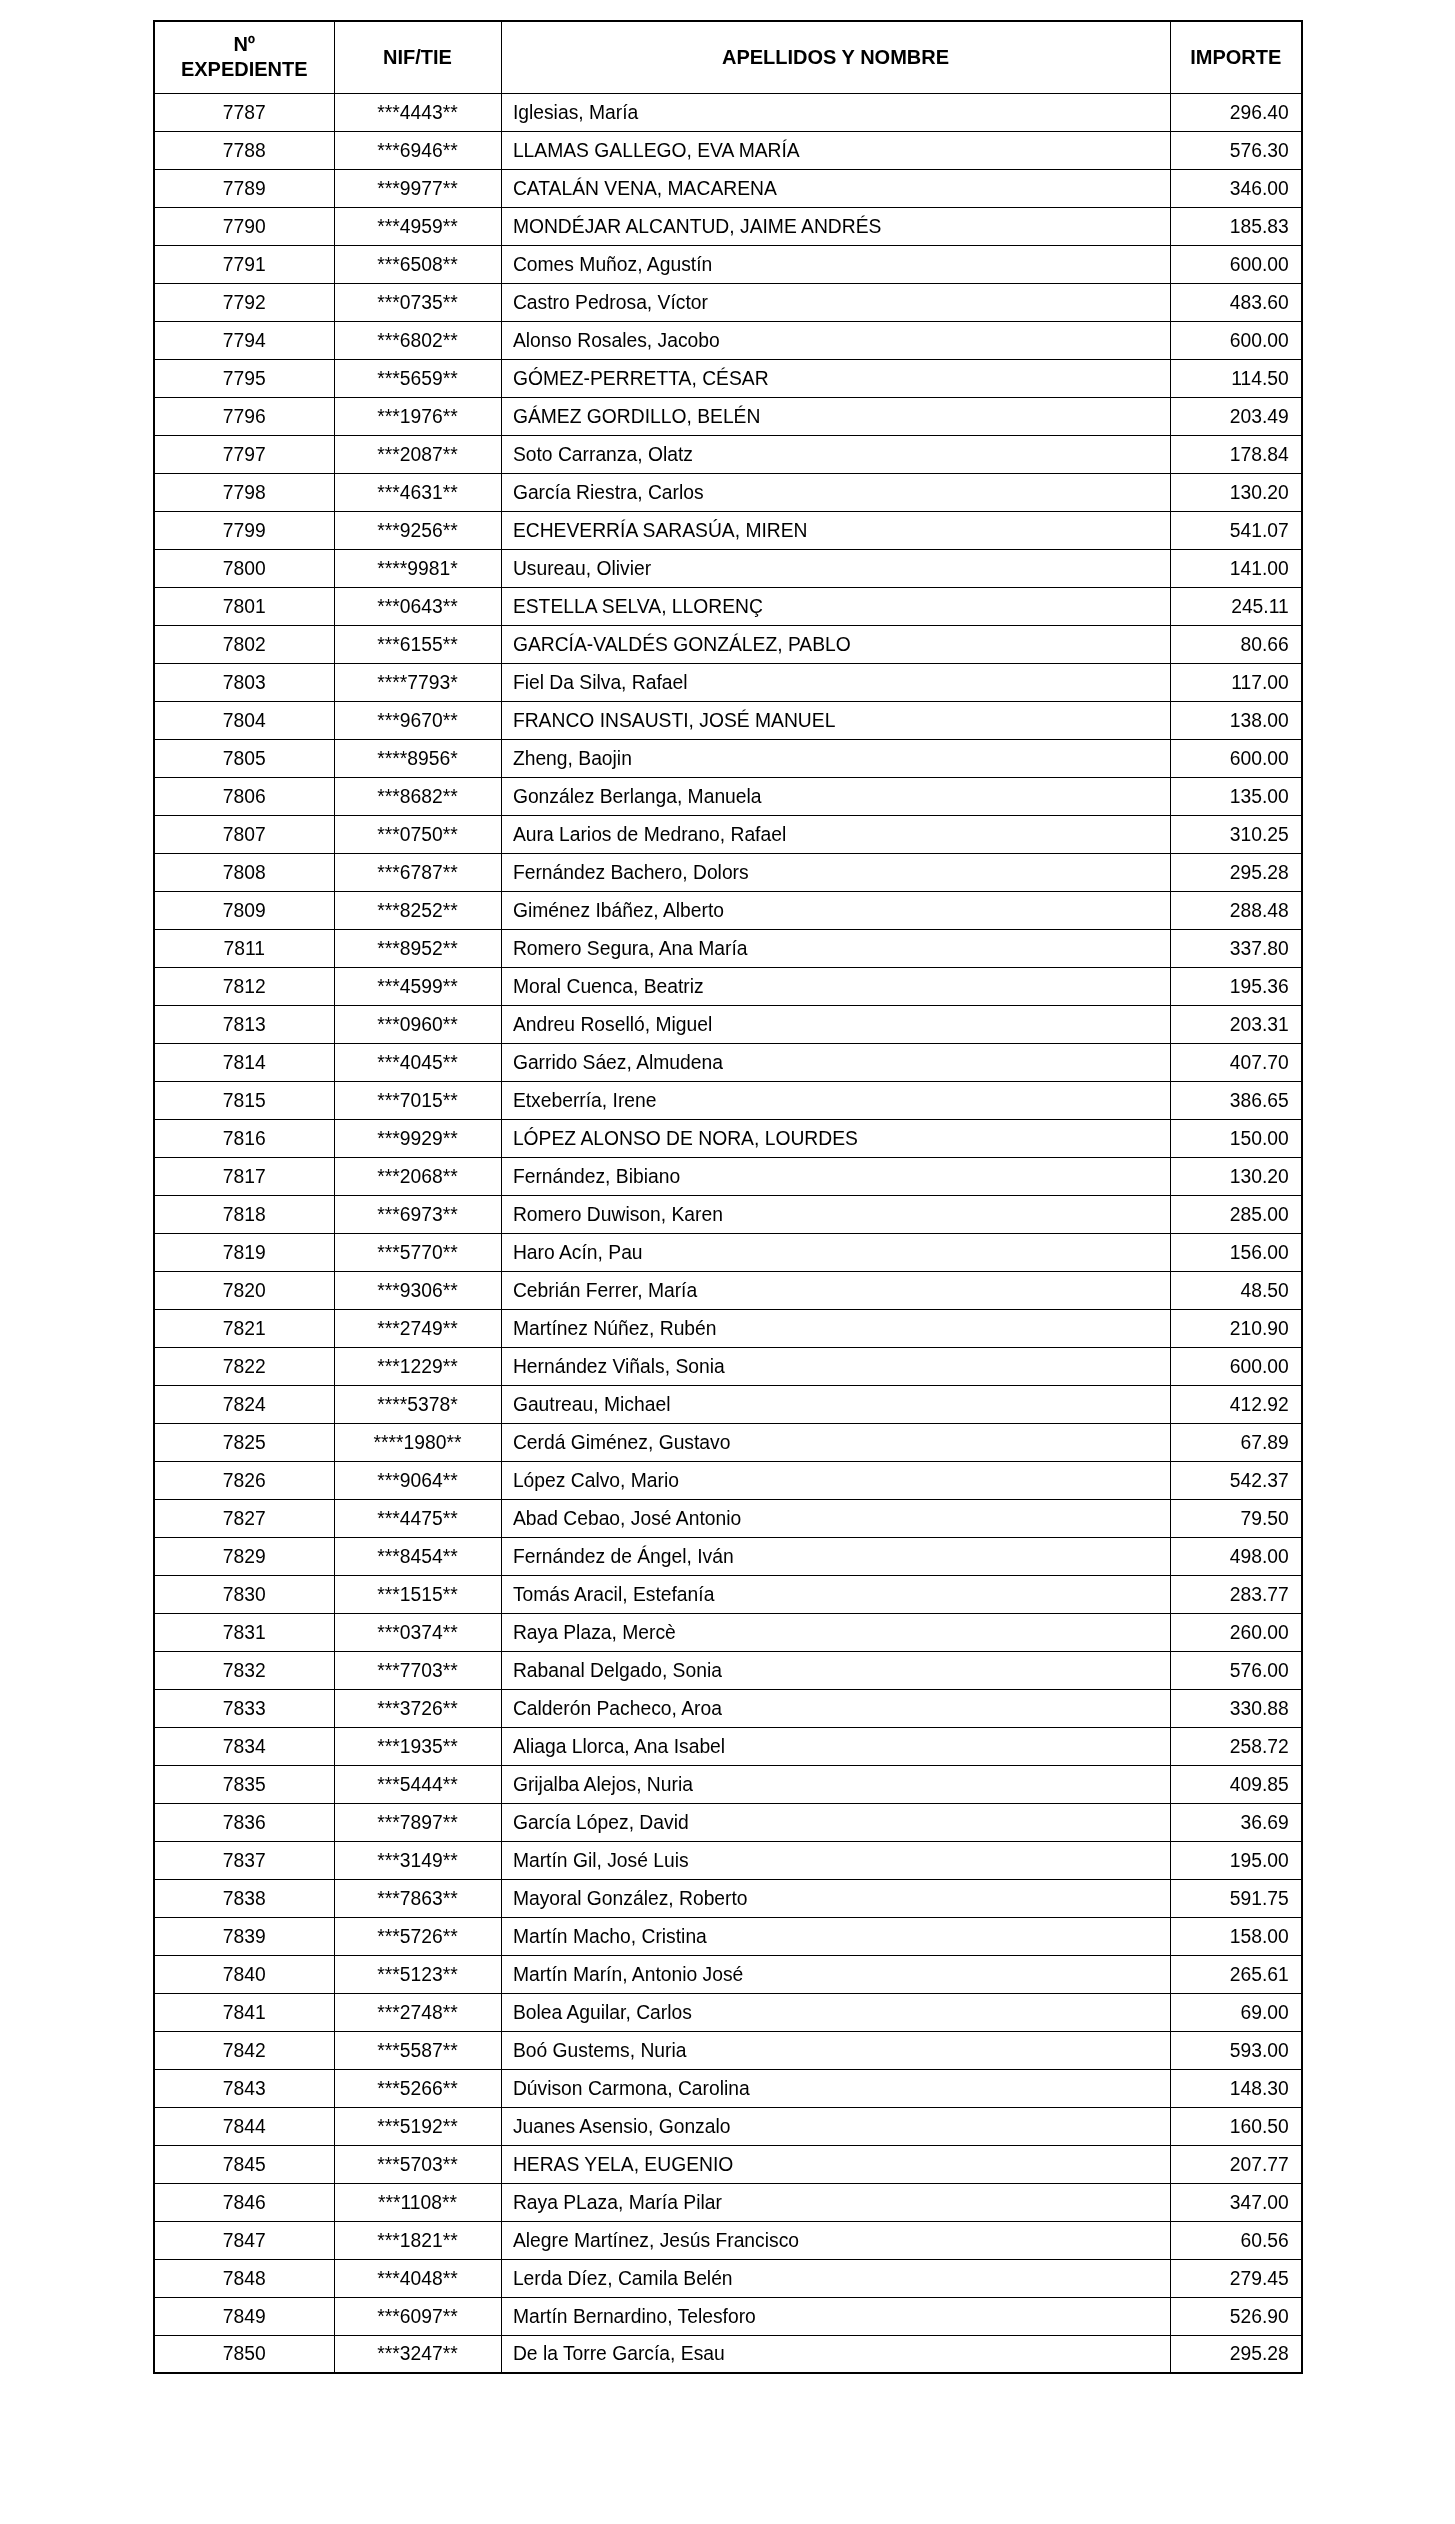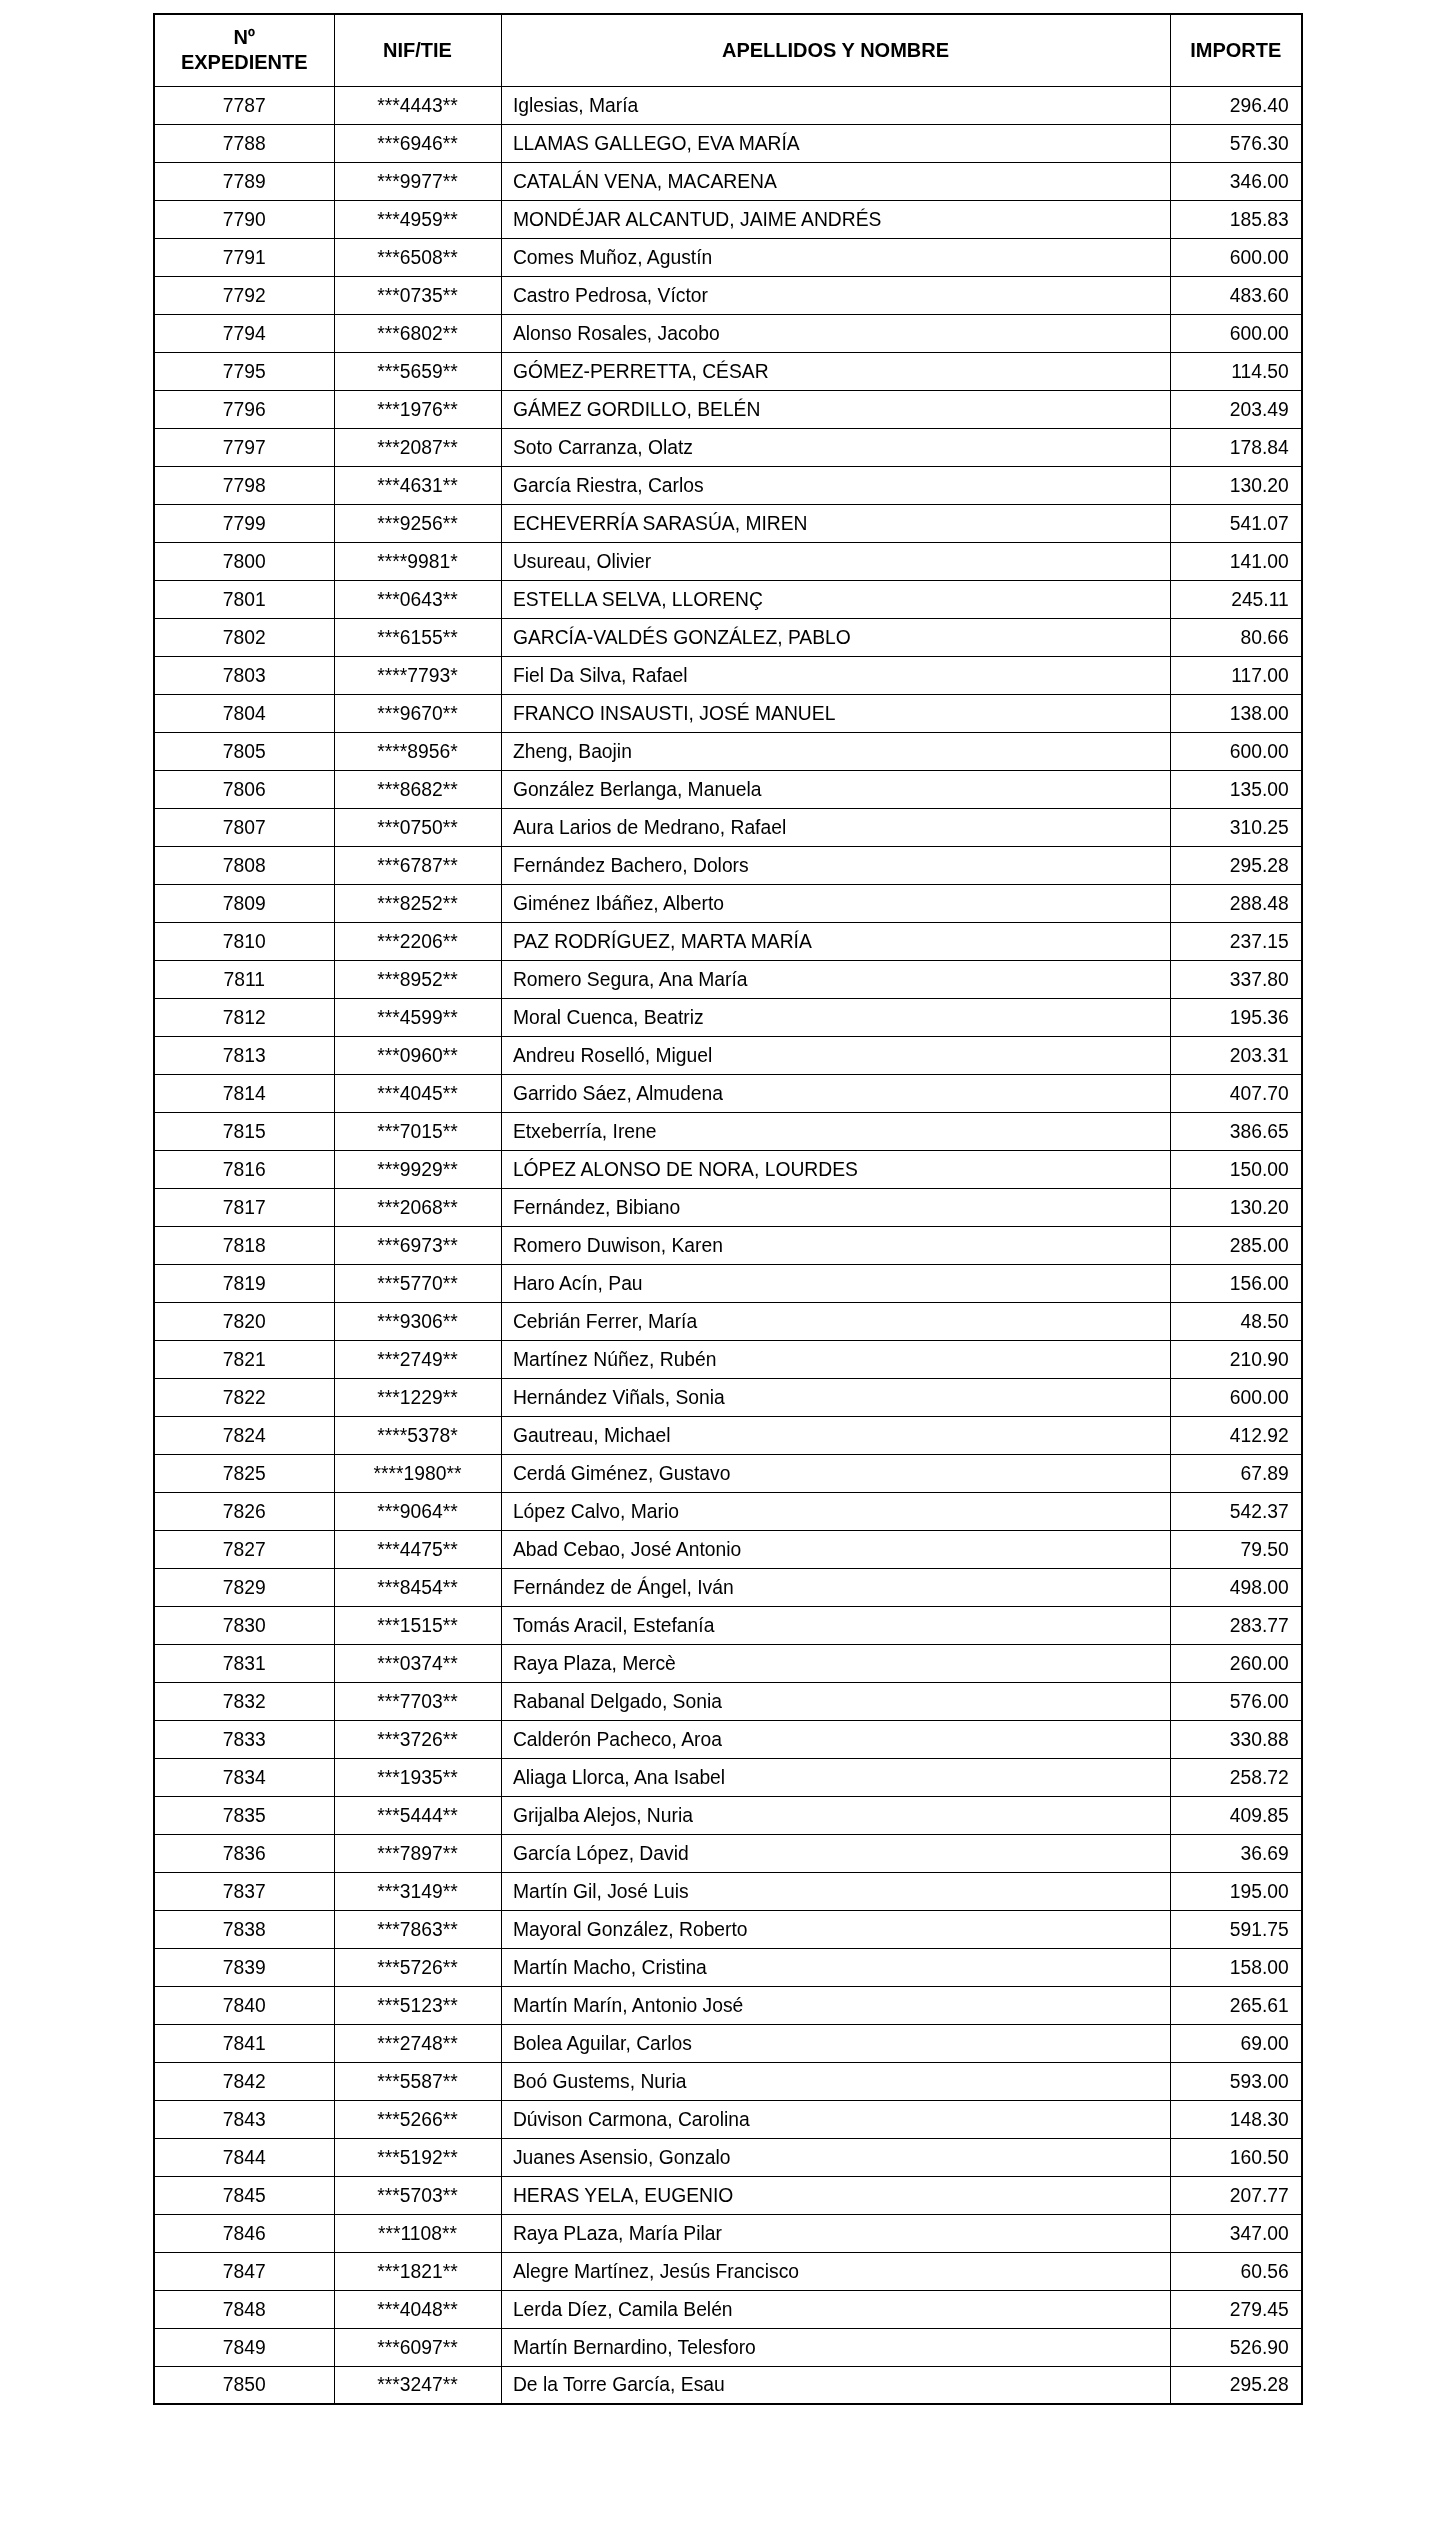--- a/index.html
+++ b/index.html
@@ -10,21 +10,21 @@
     color: #000000;
     -webkit-font-smoothing: antialiased;
   }
   .page {
     width: 1456px;
     min-height: 2525px;
     padding: 8.8px 0 10.5px 0;
   }
   table.grants-table {
     border-collapse: collapse;
-    margin: 4px auto;
+    margin: 11px auto;
     width: 1148px;
     table-layout: fixed;
     border: 2.6px solid #000000;
     background: #ffffff;
   }
   .grants-table th,
   .grants-table td {
     border: 1.8px solid #000000;
     font-size: 19.3px;
     overflow: hidden;
@@ -198,26 +198,20 @@
     <td class="col-nombre">Fernández Bachero, Dolors</td>
     <td class="col-importe">295.28</td>
   </tr>
         <tr>
     <td class="col-exp">7809</td>
     <td class="col-nif">***8252**</td>
     <td class="col-nombre">Giménez Ibáñez, Alberto</td>
     <td class="col-importe">288.48</td>
   </tr>
         <tr>
-    <td class="col-exp">7810</td>
-    <td class="col-nif">***2206**</td>
-    <td class="col-nombre">PAZ RODRÍGUEZ, MARTA MARÍA</td>
-    <td class="col-importe">237.15</td>
-  </tr>
-        <tr>
     <td class="col-exp">7811</td>
     <td class="col-nif">***8952**</td>
     <td class="col-nombre">Romero Segura, Ana María</td>
     <td class="col-importe">337.80</td>
   </tr>
         <tr>
     <td class="col-exp">7812</td>
     <td class="col-nif">***4599**</td>
     <td class="col-nombre">Moral Cuenca, Beatriz</td>
     <td class="col-importe">195.36</td>

